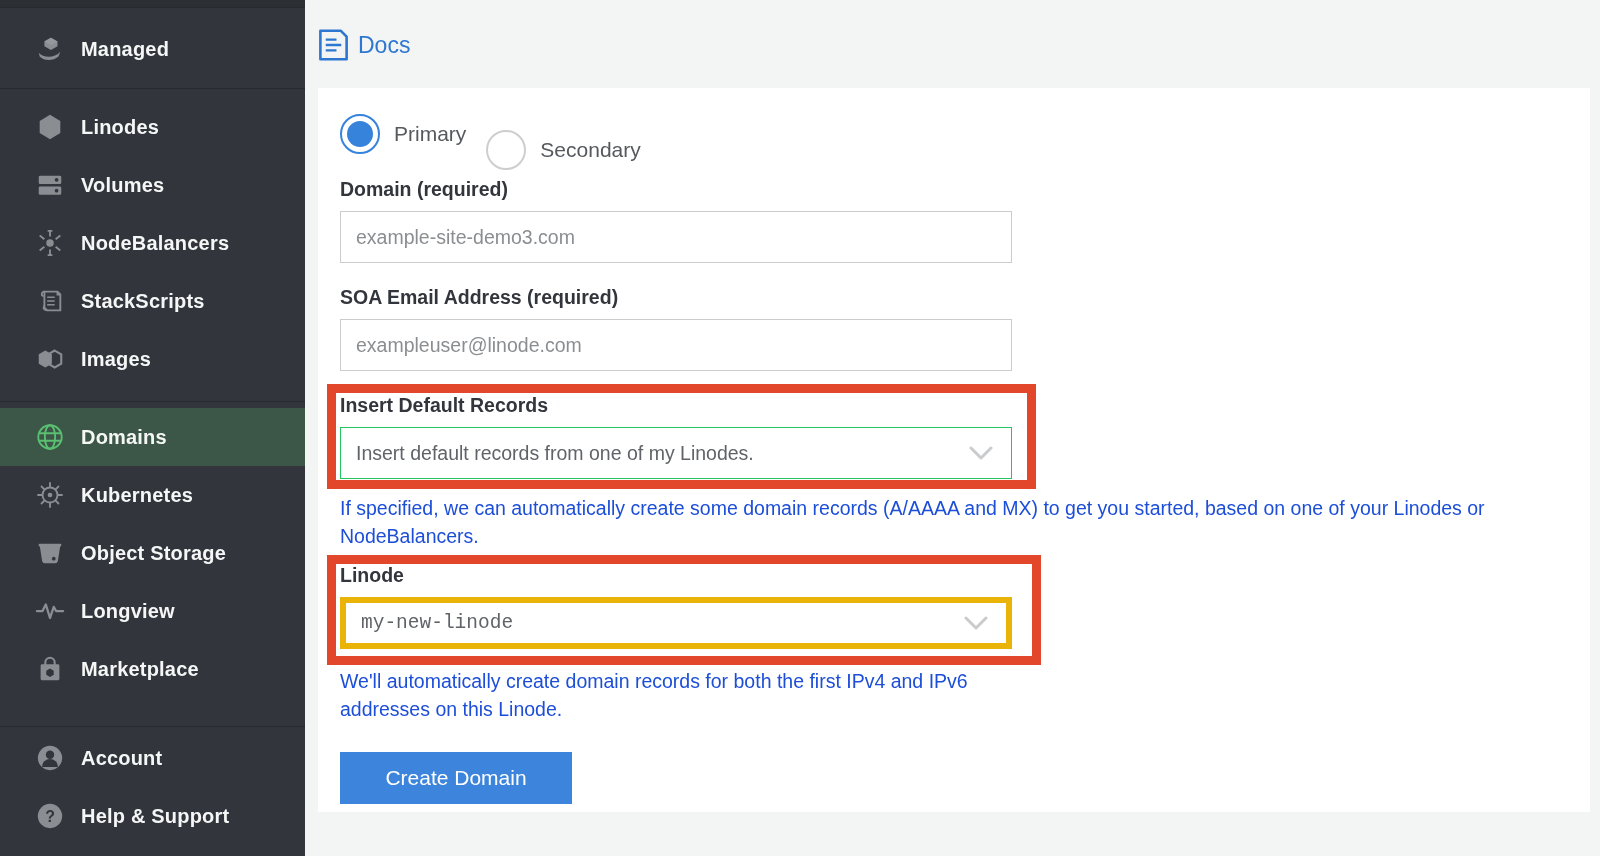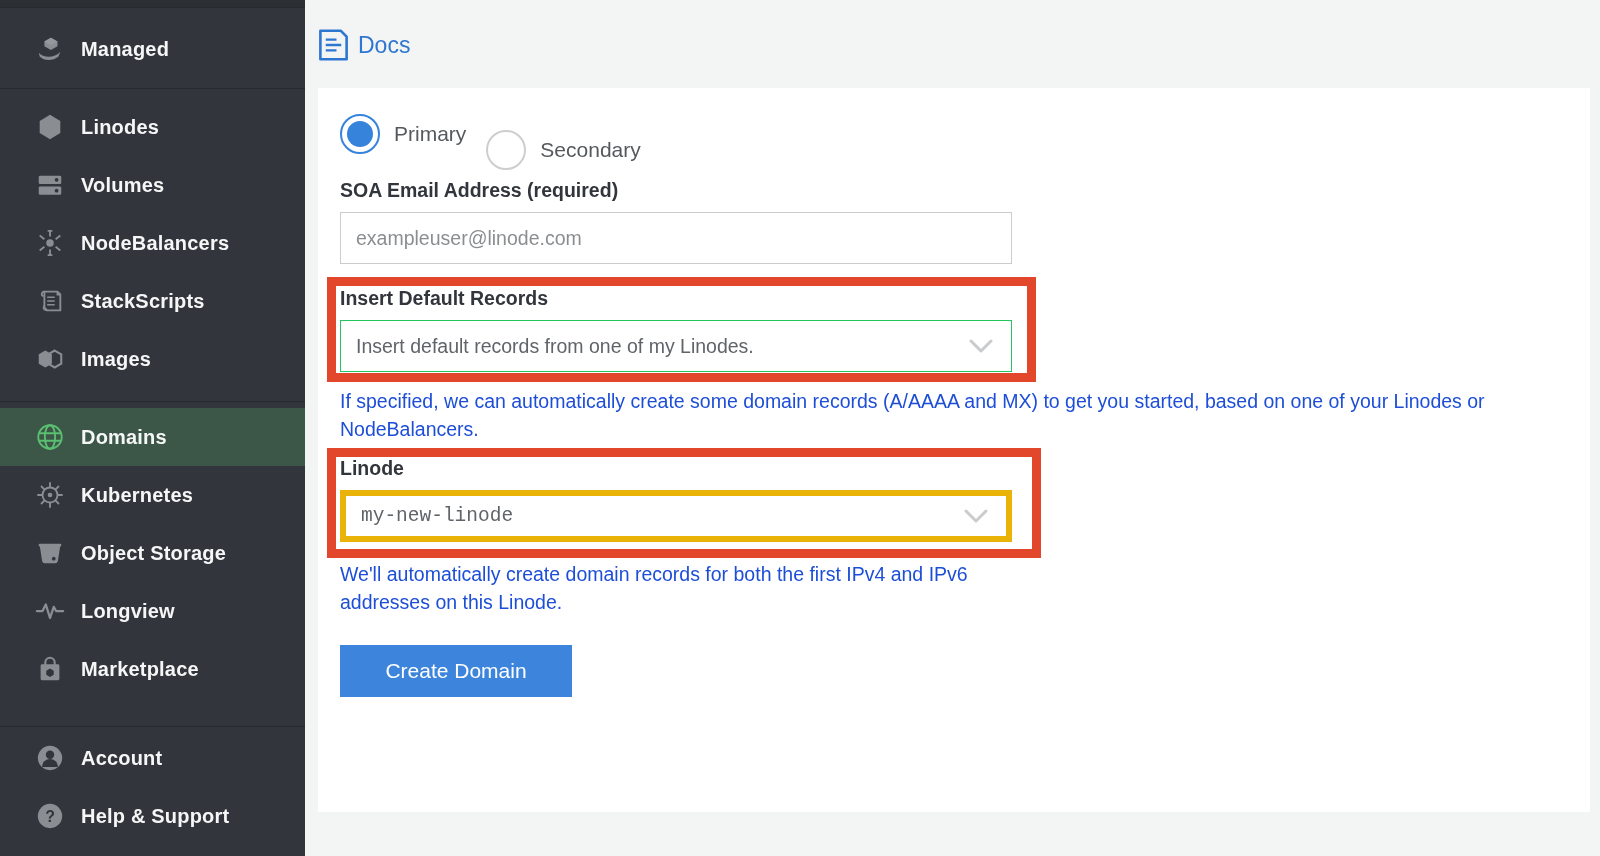--- a/index.html
+++ b/index.html
@@ -283,20 +283,24 @@
           </span>
           <span class="radio-label">Primary</span>
         </div>
         <div class="radio-option">
           <span class="radio-circle unselected"></span>
           <span class="radio-label">Secondary</span>
         </div>
       </div>
 
       
+      <div class="field">
+        <label class="field-label">Domain (required)</label>
+        <input class="text-input" type="text" placeholder="example-site-demo3.com" style="">
+      </div>
 
       
       <div class="field" style="margin-top:23px;">
         <label class="field-label">SOA Email Address (required)</label>
         <input class="text-input" type="text" placeholder="exampleuser@linode.com" style="">
       </div>
 
       
       <div class="select-group">
         <div class="highlight-box hl-records"></div>

